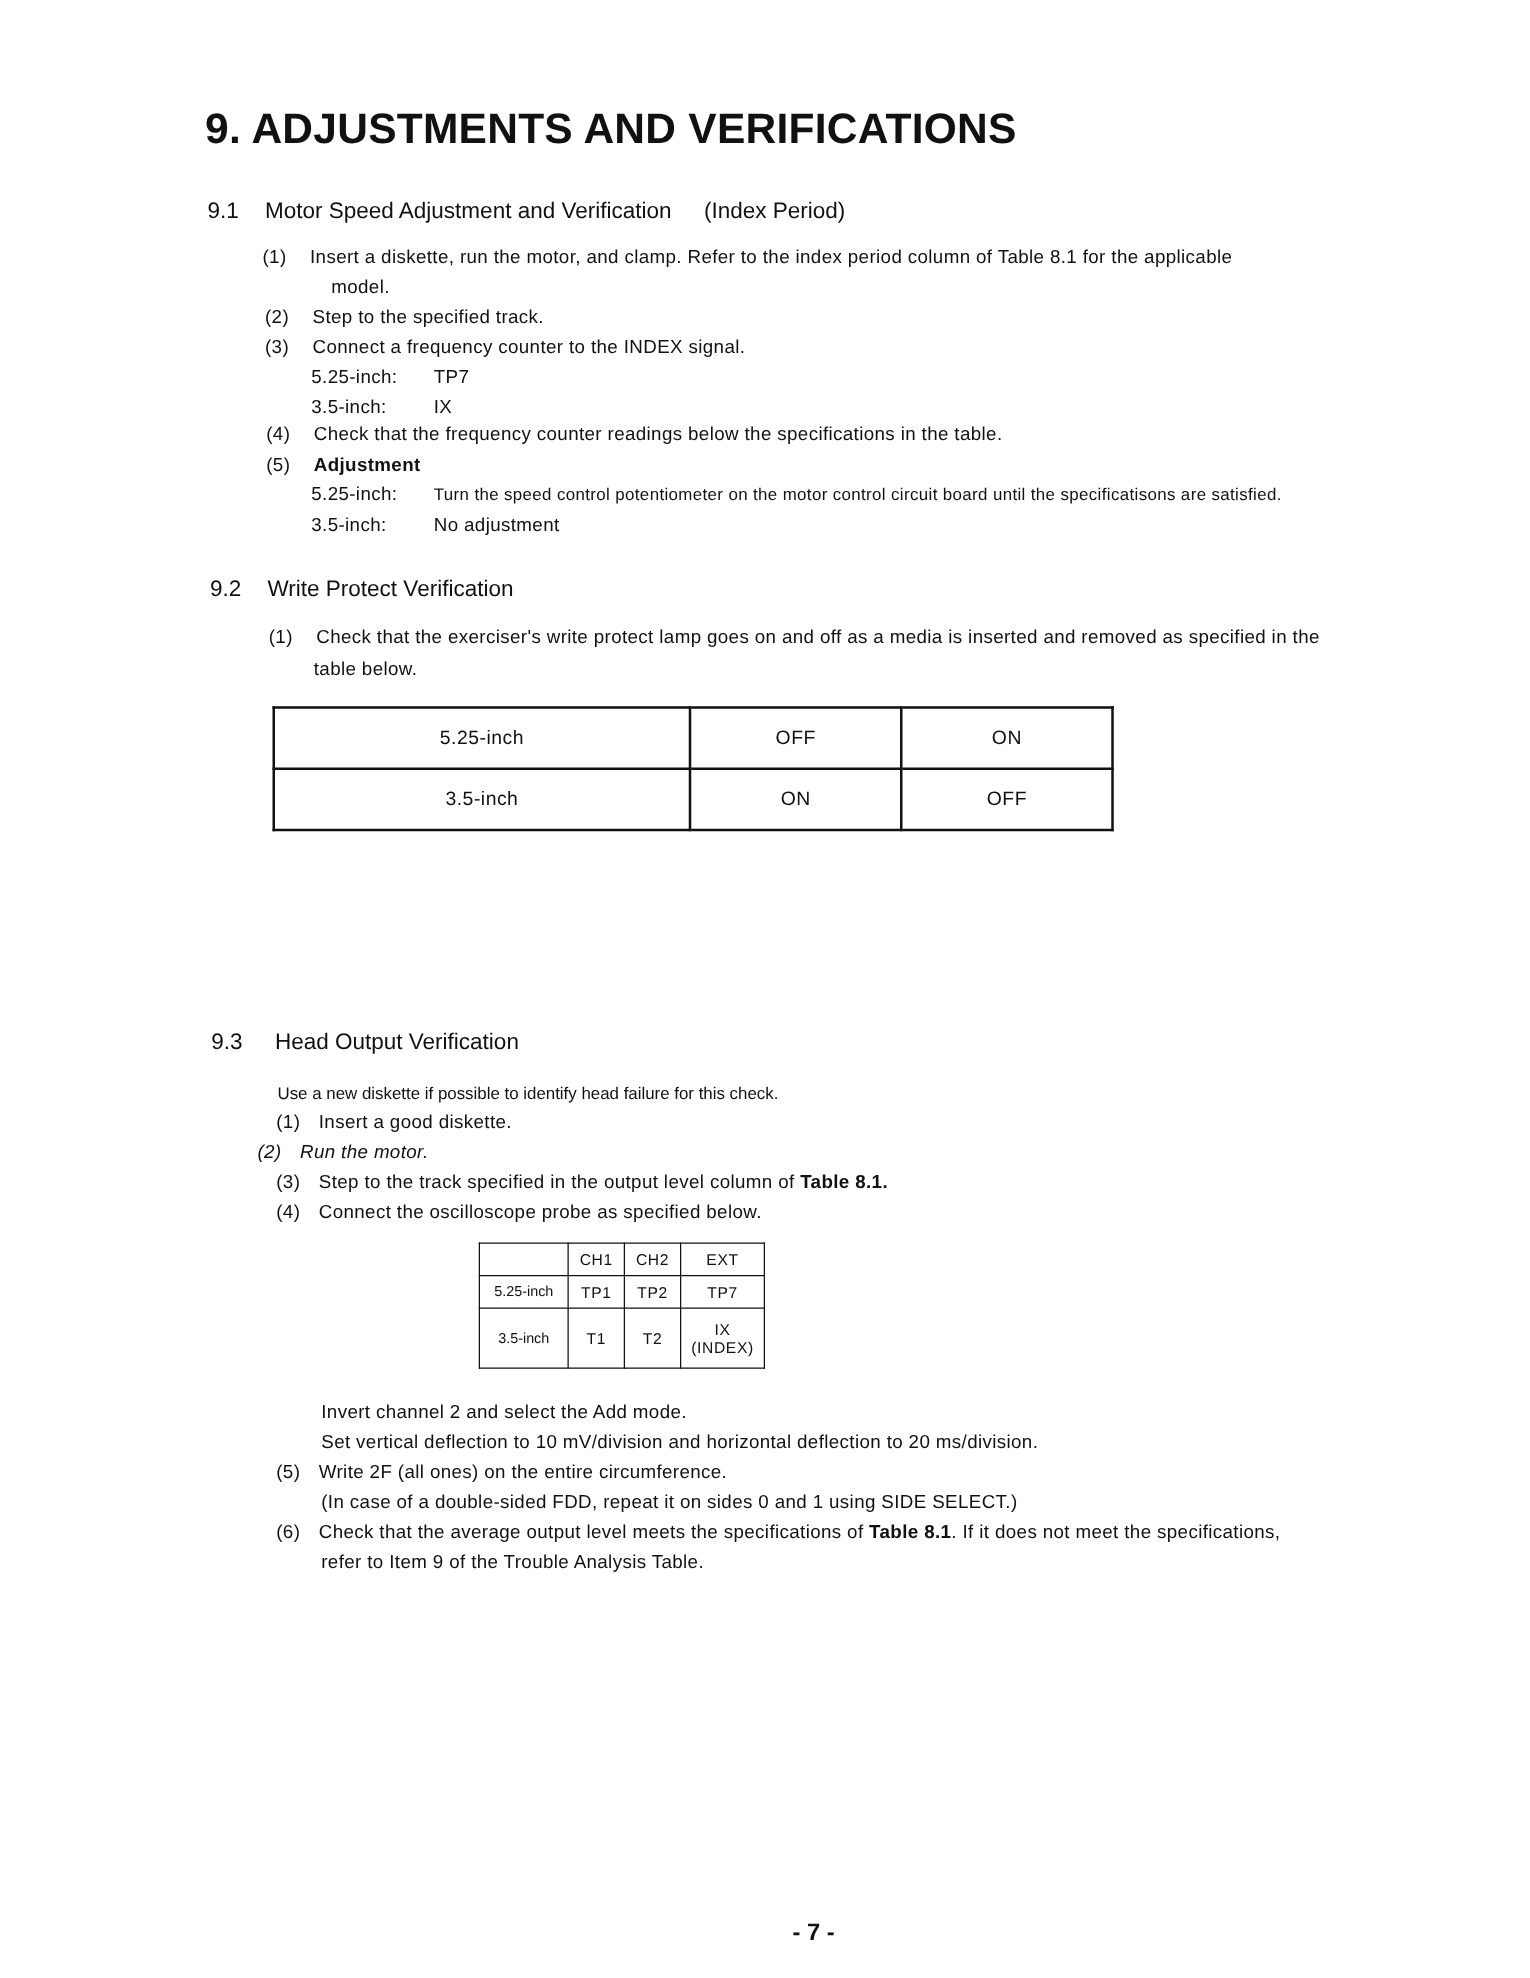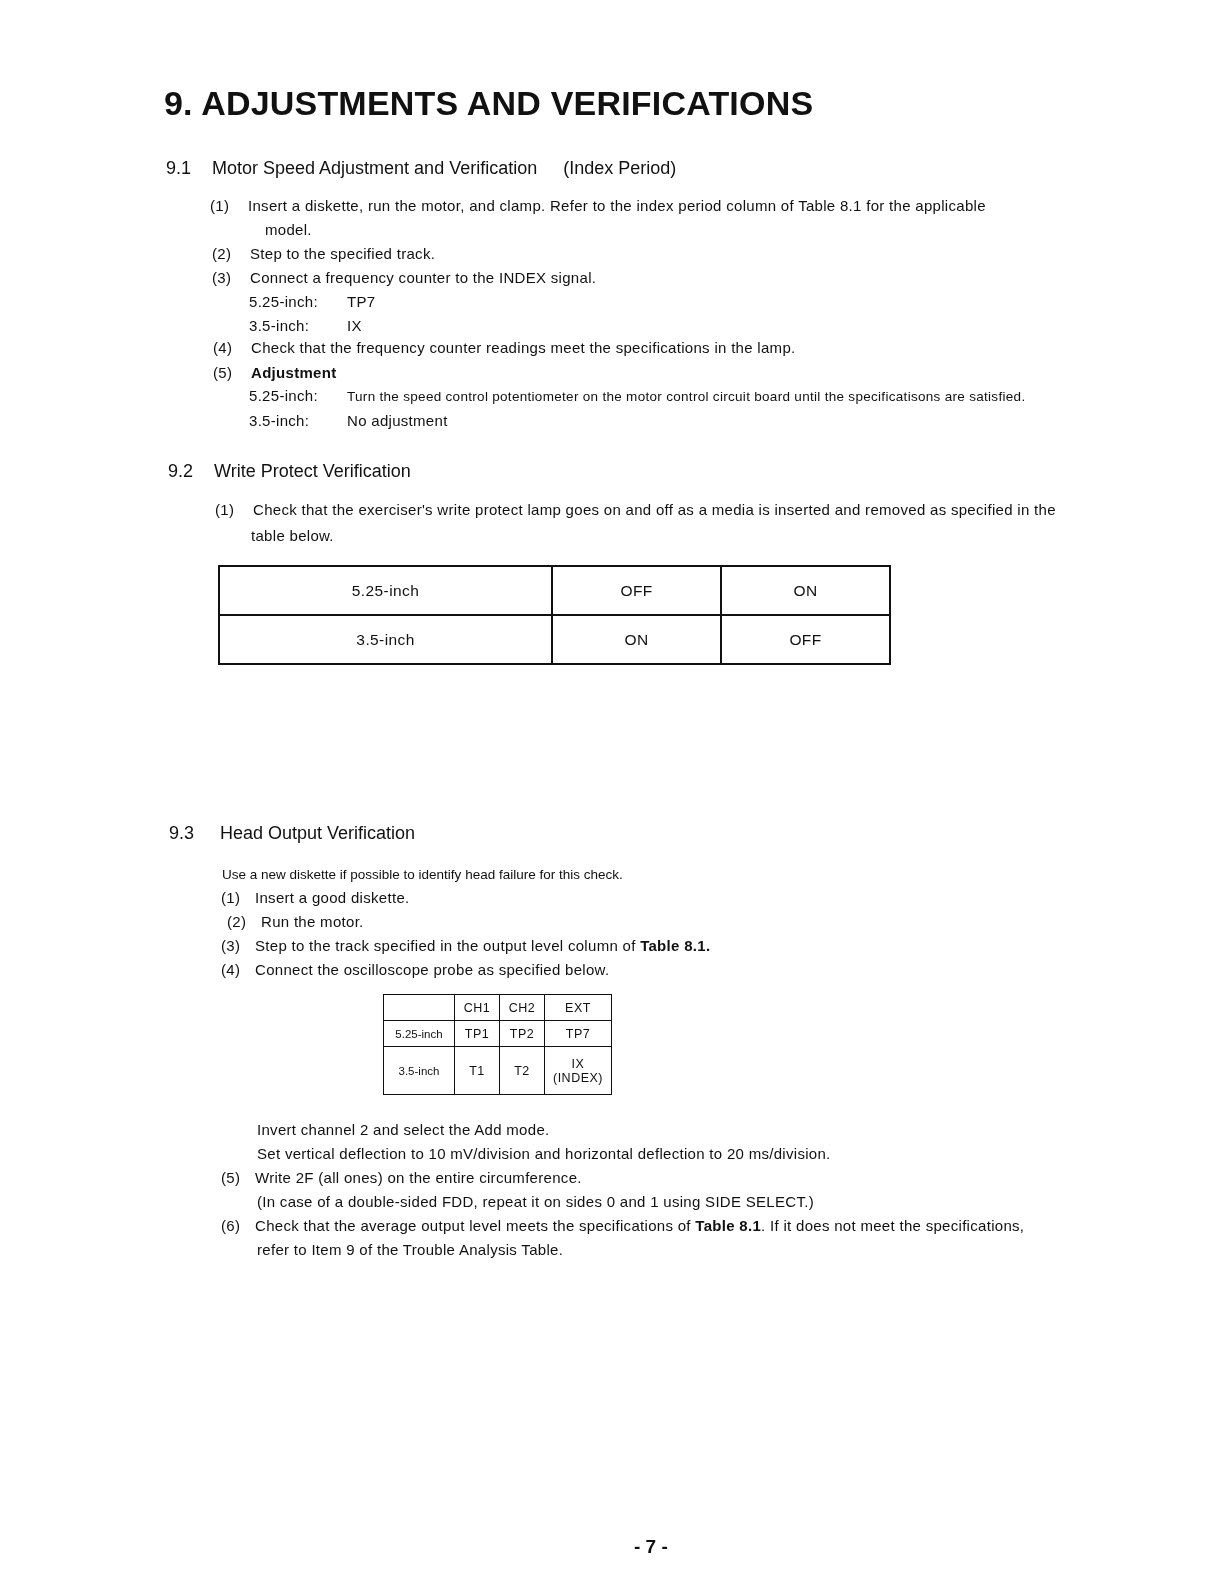--- a/index.html
+++ b/index.html
@@ -32,21 +32,21 @@
 
 <div class="abs h2" style="left:166px;top:158px;">
   <span class="num">9.1</span><span>Motor Speed Adjustment and Verification</span><span style="display:inline-block;width:26px"></span><span>(Index Period)</span>
 </div>
 <div class="abs item" style="left:210px;top:197px;"><span class="n">(1)</span><span>Insert a diskette, run the motor, and clamp. Refer to the index period column of Table 8.1 for the applicable</span></div>
 <div class="abs item" style="left:265px;top:221px;">model.</div>
 <div class="abs item" style="left:212px;top:245px;"><span class="n">(2)</span><span>Step to the specified track.</span></div>
 <div class="abs item" style="left:212px;top:269px;"><span class="n">(3)</span><span>Connect a frequency counter to the INDEX signal.</span></div>
 <div class="abs sub" style="left:249px;top:293px;"><span class="k">5.25-inch:</span><span>TP7</span></div>
 <div class="abs sub" style="left:249px;top:317px;"><span class="k">3.5-inch:</span><span>IX</span></div>
-<div class="abs item" style="left:213px;top:339px;"><span class="n">(4)</span><span>Check that the frequency counter readings meet the specifications in the lamp.</span></div>
+<div class="abs item" style="left:213px;top:339px;"><span class="n">(4)</span><span>Check that the frequency counter readings below the specifications in the table.</span></div>
 <div class="abs item" style="left:213px;top:364px;"><span class="n">(5)</span><b>Adjustment</b></div>
 <div class="abs sub" style="left:249px;top:387px;"><span class="k">5.25-inch:</span><span class="small">Turn the speed control potentiometer on the motor control circuit board until the specificatisons are satisfied.</span></div>
 <div class="abs sub" style="left:249px;top:412px;"><span class="k">3.5-inch:</span><span>No adjustment</span></div>
 
 <div class="abs h2" style="left:168px;top:461px;">
   <span class="num">9.2</span><span>Write Protect Verification</span>
 </div>
 <div class="abs item" style="left:215px;top:501px;"><span class="n">(1)</span><span>Check that the exerciser's write protect lamp goes on and off as a media is inserted and removed as specified in the</span></div>
 <div class="abs item" style="left:251px;top:527px;">table below.</div>
 
@@ -63,21 +63,21 @@
     <td>OFF</td>
   </tr>
 </tbody>
   </table>
 
 <div class="abs h2" style="left:169px;top:823px;">
   <span class="num" style="width:51px">9.3</span><span>Head Output Verification</span>
 </div>
 <div class="abs small" style="left:222px;top:867px;">Use a new diskette if possible to identify head failure for this check.</div>
 <div class="abs item" style="left:221px;top:889px;"><span class="n" style="width:34px">(1)</span><span>Insert a good diskette.</span></div>
-<div class="abs item" style="left:227px;top:913px;"><span class="n" style="width:34px">(2)</span><span>Run the motor.</span></div>
+<div class="abs item" style="left:206px;top:913px;font-style:italic;"><span class="n" style="width:34px">(2)</span><span>Run the motor.</span></div>
 <div class="abs item" style="left:221px;top:937px;"><span class="n" style="width:34px">(3)</span><span>Step to the track specified in the output level column of </span><b>Table 8.1.</b></div>
 <div class="abs item" style="left:221px;top:961px;"><span class="n" style="width:34px">(4)</span><span>Connect the oscilloscope probe as specified below.</span></div>
 
 <table class="t2">
   <tbody>
       <tr style="height:26px;">
     <td style="width:68px;"></td>
     <td style="width:42px;">CH1</td>
     <td style="width:42px;">CH2</td>
     <td>EXT</td>

